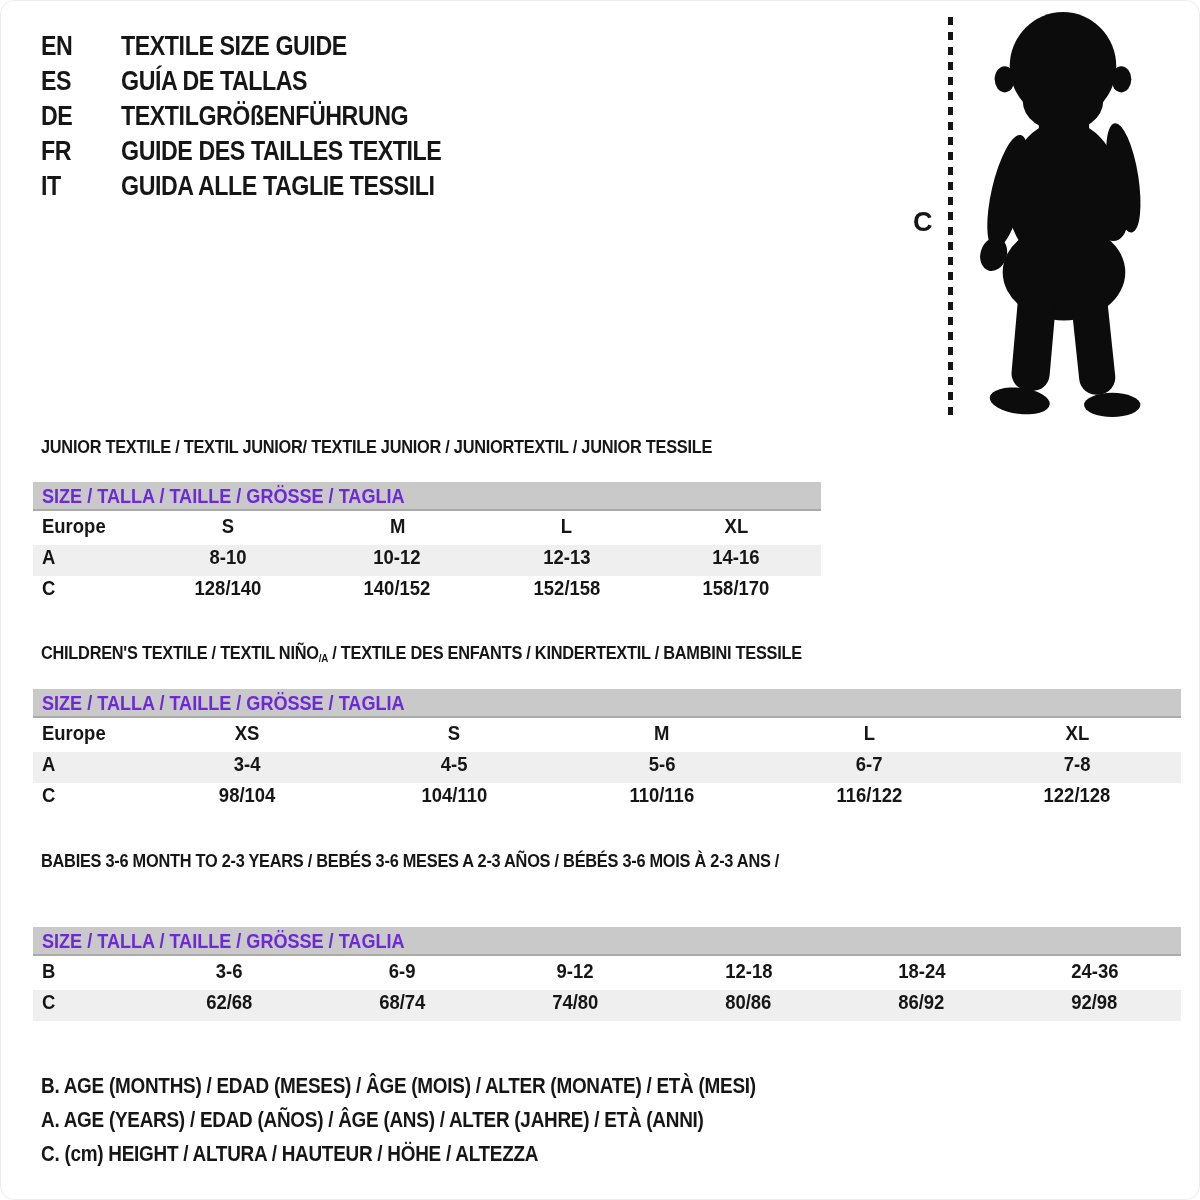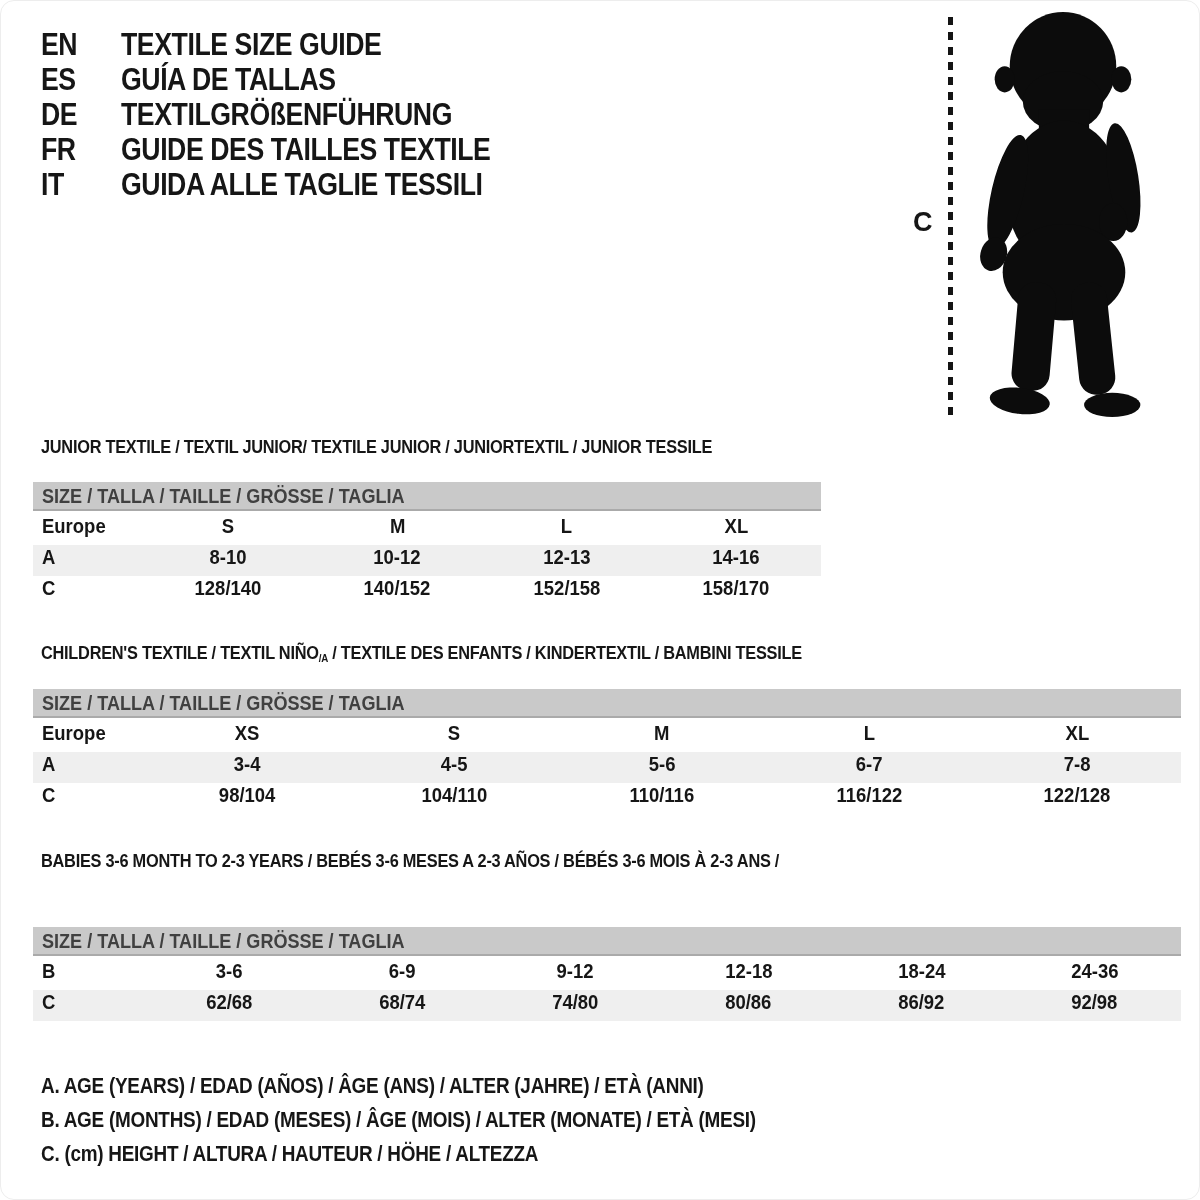--- a/index.html
+++ b/index.html
@@ -5,38 +5,38 @@
   html,body { margin:0; padding:0; background:#fff; }
   .page {
     position:relative; width:1200px; height:1200px; background:#ffffff;
     font-family:"Liberation Sans", sans-serif; font-weight:bold; color:#161616;
     overflow:hidden; border-radius:14px; box-sizing:border-box; border:1px solid #ededed;
   }
   .cond { display:inline-block; transform:scaleX(0.86); transform-origin:0 50%; white-space:nowrap; }
 
   
   .lang-block { position:absolute; left:40px; top:26px; }
-  .lang-row { display:flex; align-items:center; height:35px; font-size:31px; letter-spacing:-0.5px; }
+  .lang-row { display:flex; align-items:flex-end; height:35px; font-size:27px; letter-spacing:-0.5px; }
   .lang-code { width:80px; }
 
   
   .dash-line { position:absolute; left:947px; top:16px; width:5px; height:398px;
     background:repeating-linear-gradient(to bottom, #141414 0 8px, transparent 8px 15px); }
   .c-label { position:absolute; left:912px; top:206px; font-size:27px; }
   .silhouette { position:absolute; left:960px; top:8px; width:210px; height:414px; }
 
   
   .section-title { position:absolute; left:40px; font-size:19px; letter-spacing:-0.3px; }
   .subsz { font-size:0.6em; vertical-align:-0.3em; }
 
   
   .size-table { position:absolute; left:32px; }
   .size-bar { height:29px; background:#c9c9c9; border-bottom:2px solid #aaaaaa;
     display:flex; align-items:center; padding-left:9px; box-sizing:border-box;
-    font-size:21px; color:#404040; }
+    font-size:21px; color:#6d28d9; }
   .trow { display:flex; align-items:flex-start; height:31px; font-size:21px; }
   .trow.first { margin-top:3px; }
   .trow.shaded { background:#efefef; }
   .tlabel { width:110px; padding-left:9px; box-sizing:border-box; text-align:left; }
   .tcell { flex:1; text-align:center; }
   .tlabel > span { display:inline-block; transform:scaleX(0.88); transform-origin:0 50%; white-space:nowrap; }
   .tcell > span  { display:inline-block; transform:scaleX(0.88); transform-origin:50% 50%; white-space:nowrap; }
   #junior-table   { top:481px; width:788px; }
   #children-table { top:688px; width:1148px; }
   #babies-table   { top:926px; width:1148px; }
@@ -180,23 +180,23 @@
       <div class="tcell"><span>68/74</span></div>
       <div class="tcell"><span>74/80</span></div>
       <div class="tcell"><span>80/86</span></div>
       <div class="tcell"><span>86/92</span></div>
       <div class="tcell"><span>92/98</span></div>
     </div>
   </div>
 
   <div class="legend">
     <div class="legend-line">
-        <span class="cond">A. AGE (YEARS) / EDAD (AÑOS) / ÂGE (ANS) / ALTER (JAHRE) / ETÀ (ANNI)</span>
+        <span class="cond">B. AGE (MONTHS) / EDAD (MESES) / ÂGE (MOIS) / ALTER (MONATE) / ETÀ (MESI)</span>
       </div>
     <div class="legend-line">
-        <span class="cond">B. AGE (MONTHS) / EDAD (MESES) / ÂGE (MOIS) / ALTER (MONATE) / ETÀ (MESI)</span>
+        <span class="cond">A. AGE (YEARS) / EDAD (AÑOS) / ÂGE (ANS) / ALTER (JAHRE) / ETÀ (ANNI)</span>
       </div>
     <div class="legend-line">
         <span class="cond">C. (cm) HEIGHT / ALTURA / HAUTEUR / HÖHE / ALTEZZA</span>
       </div>
   </div>
 
 </div>
 
 </body></html>

